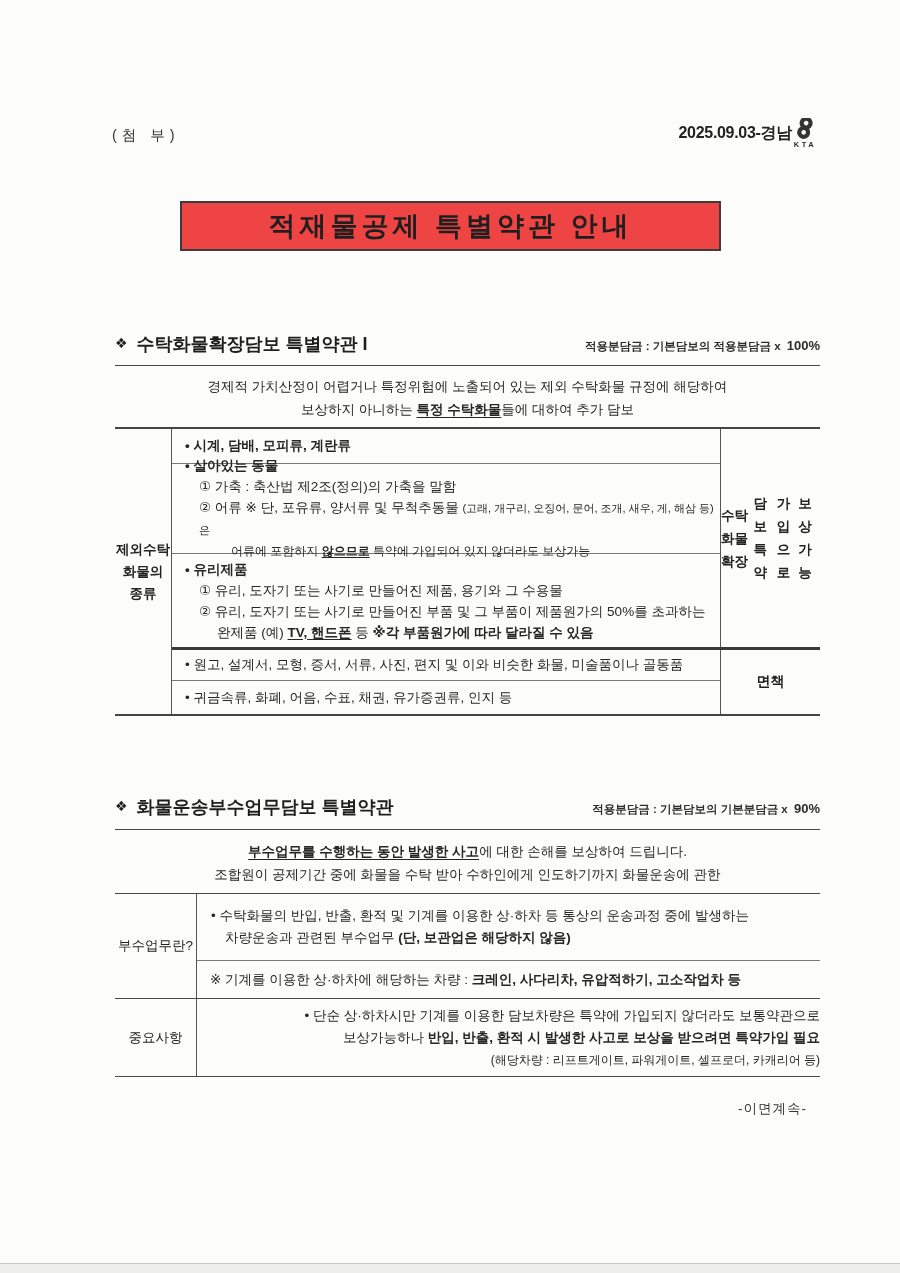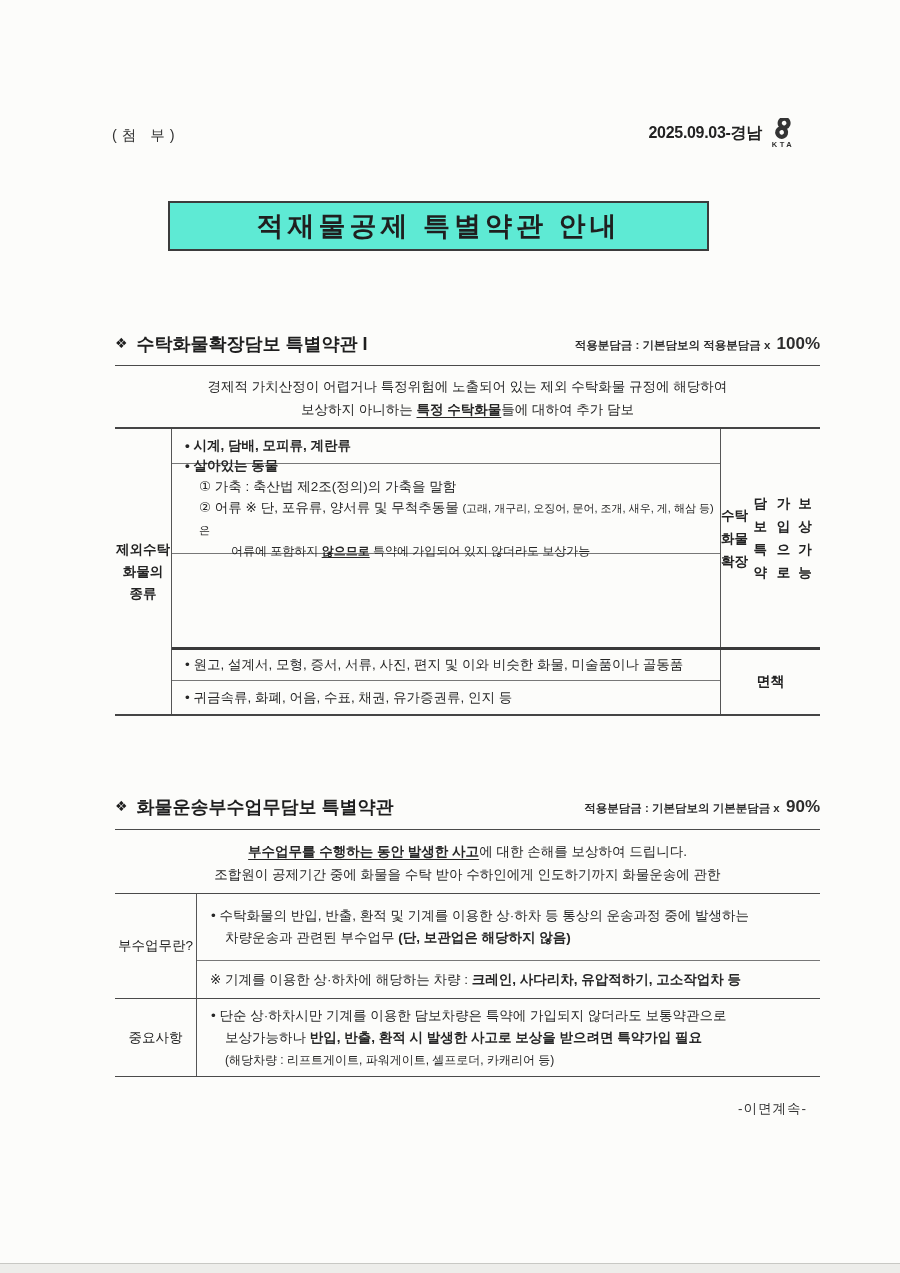--- a/index.html
+++ b/index.html
@@ -13,43 +13,43 @@
   .page{
     position:relative;width:900px;height:1273px;
     background:#fcfcfa;overflow:hidden;
   }
   
   .attachment{
     position:absolute;left:112px;top:126px;
     font-size:14.5px;letter-spacing:5px;color:#333;
   }
   .docref-row{
-    position:absolute;top:118px;right:104px;
-    display:flex;align-items:center;gap:8px;
+    position:absolute;top:118px;right:82px;
+    display:flex;align-items:center;gap:0;
   }
   .docref{font-size:16px;font-weight:bold;letter-spacing:-0.3px;color:#222;}
   .logo{display:flex;flex-direction:column;align-items:center;line-height:1;}
   .logo-text{font-size:7.5px;font-weight:bold;letter-spacing:2.5px;margin-top:1px;color:#2f2f2f;}
   
   .title-box{
-    position:absolute;left:168px;top:201px;width:541px;height:50px;
-    border:2px solid #3c3c3c;background:#5eead4;
+    position:absolute;left:180px;top:201px;width:541px;height:50px;
+    border:2px solid #3c3c3c;background:#ef4444;
     display:flex;align-items:center;justify-content:center;box-sizing:border-box;
   }
   .title-box span{font-size:27px;font-weight:bold;letter-spacing:4px;color:#1f1f1f;}
   
   .sec-header{
     position:absolute;left:115px;width:705px;
     display:flex;justify-content:space-between;align-items:flex-end;
   }
   #sec1-header{top:332px;} #sec2-header{top:795px;}
   .sec-heading{font-size:18px;font-weight:bold;color:#1e1e1e;display:flex;align-items:center;gap:9px;}
   .marker{font-size:14px;position:relative;top:-1px;}
   .fee{font-size:11.5px;font-weight:600;color:#2d2d2d;padding-bottom:2px;white-space:nowrap;}
-  .fee .fee-val{font-size:17px;font-weight:800;margin-left:3px;}
+  .fee .fee-val{font-size:13px;font-weight:800;margin-left:3px;}
   .rule{position:absolute;left:115px;width:705px;border-top:1.5px solid #4a4a4a;}
   #rule1{top:365px;} #rule2{top:829px;}
   
   .desc{
     position:absolute;left:115px;width:705px;text-align:center;
     font-size:13.5px;line-height:23px;color:#262626;
   }
   #desc1{top:375px;} #desc2{top:840px;}
   .em{font-weight:bold;text-decoration:underline;text-underline-offset:3px;}
   .b{font-weight:bold;}
@@ -103,21 +103,21 @@
   }
   .t2-label{
     border-right:1.5px solid #555;
     display:flex;align-items:center;justify-content:center;
     font-weight:bold;font-size:13.5px;color:#222;
   }
   .t2-label1{grid-column:1;grid-row:1/3;border-bottom:1.5px solid #4a4a4a;font-weight:normal;}
   .t2-label2{grid-column:1;grid-row:3;font-weight:normal;}
   .t2-r1{grid-column:2;grid-row:1;border-bottom:1px solid #777;line-height:22px;padding-left:14px;}
   .t2-r2{grid-column:2;grid-row:2;border-bottom:1.5px solid #4a4a4a;}
-  .t2-r3{grid-column:2;grid-row:3;line-height:22px;padding-left:14px;}
+  .t2-r3{grid-column:2;grid-row:3;line-height:22px;padding-left:14px;align-items:flex-end;}
   
   .continue{
     position:absolute;top:1100px;right:93px;
     font-size:13.5px;letter-spacing:1px;color:#333;
   }
   .scan-strip{
     position:absolute;left:0;right:0;bottom:0;height:9px;
     background:#ededea;border-top:1px solid #c8c8c4;
   }
 </style>
@@ -183,20 +183,31 @@
         <span>② 어류 ※ 단, 포유류, 양서류 및 무척추동물</span>
         <span class="fine">(고래, 개구리, 오징어, 문어, 조개, 새우, 게, 해삼 등)은</span>
       </div>
       <div class="ind2 small">
         <span>어류에 포함하지</span>
         <span class="u">않으므로</span>
         <span>특약에 가입되어 있지 않더라도 보상가능</span>
       </div>
     </div>
 
+    <div class="cell t1-r3">
+      <div class="b">• 유리제품</div>
+      <div class="ind1">① 유리, 도자기 또는 사기로 만들어진 제품, 용기와 그 수용물</div>
+      <div class="ind1">② 유리, 도자기 또는 사기로 만들어진 부품 및 그 부품이 제품원가의 50%를 초과하는</div>
+      <div class="ind3">
+        <span>완제품 (예)</span>
+        <span class="u">TV, 핸드폰</span>
+        <span>등</span>
+        <span class="b">※각 부품원가에 따라 달라질 수 있음</span>
+      </div>
+    </div>
 
     <div class="t1-sep"></div>
 
     <div class="cell bb t1-r4">
       <div>• 원고, 설계서, 모형, 증서, 서류, 사진, 편지 및 이와 비슷한 화물, 미술품이나 골동품</div>
     </div>
 
     <div class="cell t1-r5">
       <div>• 귀금속류, 화폐, 어음, 수표, 채권, 유가증권류, 인지 등</div>
     </div>

